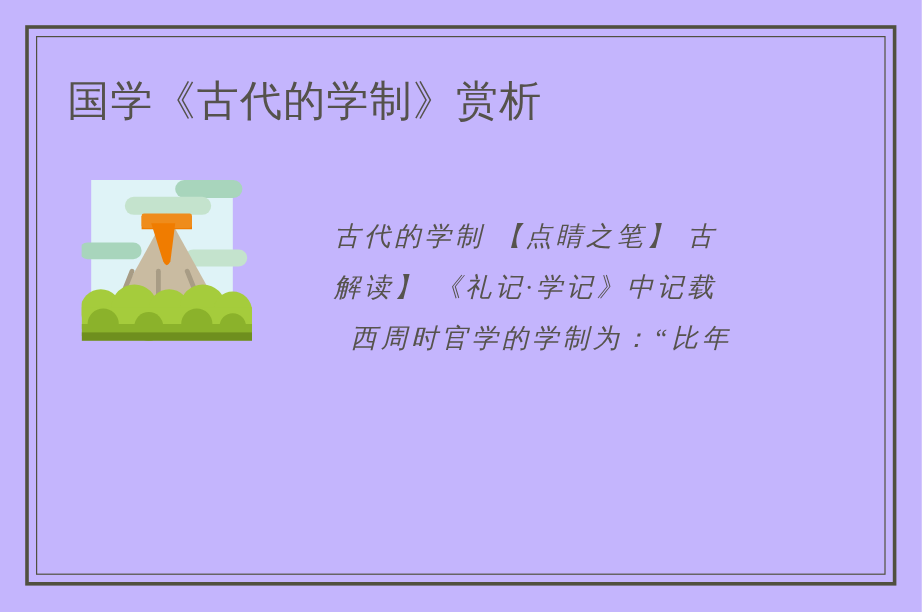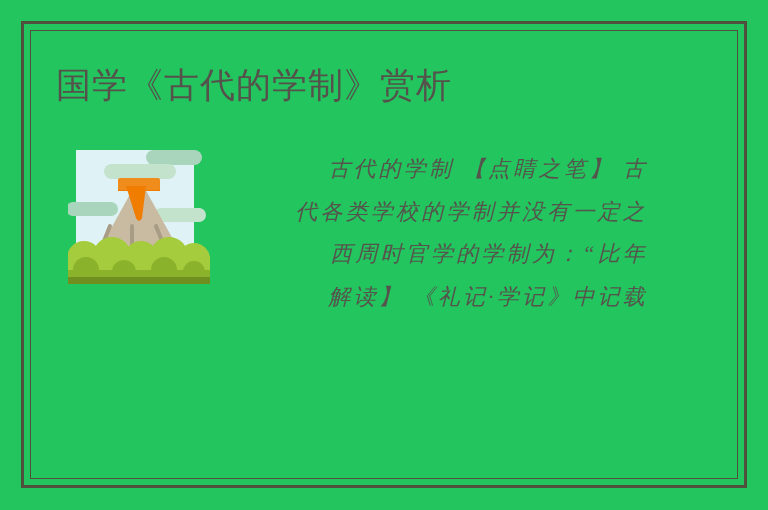--- a/index.html
+++ b/index.html
@@ -11,21 +11,21 @@
     height: 510px;
     background: #fdfdf5;
     font-family: "Liberation Sans", sans-serif;
     overflow: hidden;
   }
 
   #page {
     position: relative;
     width: 768px;
     height: 510px;
-    background: #22c55e;
+    background: #c4b5fd;
   }
 
   
   .frame-outer {
     position: absolute;
     left: 21px;
     top: 21px;
     width: 726px;
     height: 467px;
     border: 3px solid #50503f;
@@ -66,29 +66,29 @@
   .illustration svg {
     display: block;
     width: 142px;
     height: 142px;
   }
 
   
   .body-text {
     position: absolute;
     left: 228px;
-    top: 148px;
+    top: 176px;
     width: 420px;
     font-family: "Liberation Serif", "DejaVu Serif", serif;
     font-size: 22px;
     line-height: 42.5px;
     color: #56534d;
     letter-spacing: 3.2px;
     font-style: italic;
-    text-align: right;
+    text-align: center;
   }
   .body-text .line {
     white-space: pre;
     display: block;
     height: 42.5px;
   }
   .body-text .line.indent {
     padding-left: 26px;
   }
 </style>
@@ -135,18 +135,17 @@
       <circle cx="96" cy="124" r="13" fill="#8bb22b"></circle>
       <circle cx="126" cy="126" r="11" fill="#8bb22b"></circle>
       <rect x="0" y="124" width="142" height="10" fill="#8bb22b"></rect>
 
       <rect x="0" y="131" width="142" height="7" fill="#6f8f1e"></rect>
     </svg>
   </div>
 
   <div class="body-text">
     <span class="line">古代的学制 【点睛之笔】 古</span>
-    <span class="line">代各类学校的学制并没有一定之</span>
+    <span class="line">解读】 《礼记·学记》中记载</span>
     <span class="line indent">西周时官学的学制为：“比年</span>
-    <span class="line">解读】 《礼记·学记》中记载</span>
   </div>
 
 </div>
 
 </body></html>

